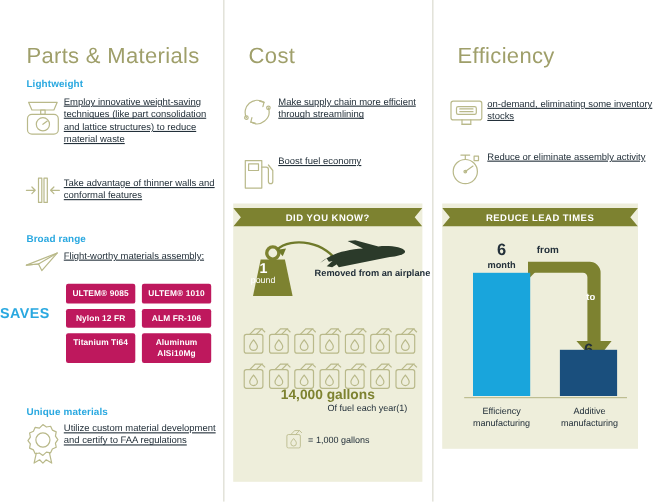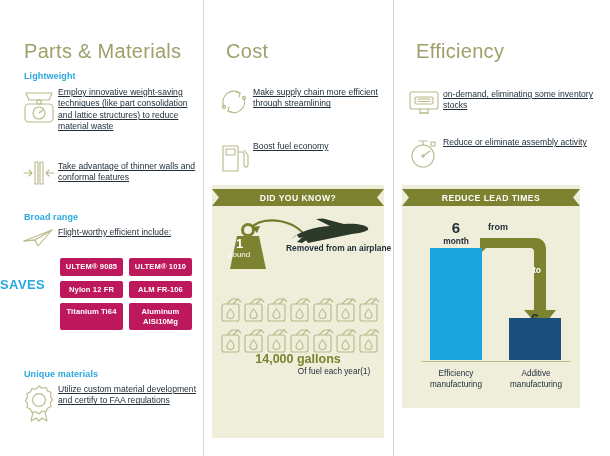--- a/index.html
+++ b/index.html
@@ -145,21 +145,21 @@
     <div class="sub-head" style="top:212px;">Broad range</div>
 
     <div class="bullet" style="left:20px;top:226px;width:178px;">
       <span class="ico">
         <svg width="34" height="24" viewBox="0 0 34 24">
           <path class="ln" d="M2 15 L30 4 L16 20 L13 14 Z"></path>
           <path class="ln" d="M13 14 L30 4"></path>
           <path class="ln" d="M2 15 L13 14"></path>
         </svg>
       </span>
-      <span class="txt">Flight-worthy efficient include:</span>
+      <span class="txt">Flight-worthy materials assembly:</span>
     </div>
 
     <div class="chips">
       <div class="chip">ULTEM® 9085</div>
       <div class="chip">ULTEM® 1010</div>
       <div class="chip">Nylon 12 FR</div>
       <div class="chip">ALM FR-106</div>
       <div class="chip">Titanium Ti64</div>
       <div class="chip">Aluminum AlSi10Mg</div>
     </div>
@@ -322,20 +322,29 @@
           <path class="ln2" d="M3 7 h13 a2 2 0 0 1 2 2 v13 a2 2 0 0 1 -2 2 H3 a2 2 0 0 1 -2 -2 V9 a2 2 0 0 1 2 -2 Z"></path>
           <path class="ln2" d="M6 7 L11 2 h6 l-5 5"></path>
           <path class="ln2" d="M17 2 l3 3"></path>
           <path class="ln2" d="M9.5 12 c-2.5 3 -3.5 4.5 -3.5 6 a3.5 3.5 0 0 0 7 0 c0 -1.5 -1 -3 -3.5 -6 Z"></path>
         </svg></span>
   </div>
 
   <div class="gallons">14,000 gallons</div>
   <div class="gal-sub">Of fuel each year(1)</div>
 
+  <div class="legend">
+    <span><svg width="16" height="18" viewBox="0 0 22 25">
+          <path class="ln2" d="M3 7 h13 a2 2 0 0 1 2 2 v13 a2 2 0 0 1 -2 2 H3 a2 2 0 0 1 -2 -2 V9 a2 2 0 0 1 2 -2 Z"></path>
+          <path class="ln2" d="M6 7 L11 2 h6 l-5 5"></path>
+          <path class="ln2" d="M17 2 l3 3"></path>
+          <path class="ln2" d="M9.5 12 c-2.5 3 -3.5 4.5 -3.5 6 a3.5 3.5 0 0 0 7 0 c0 -1.5 -1 -3 -3.5 -6 Z"></path>
+        </svg></span>
+    <span>= 1,000 gallons</span>
+  </div>
 
   <div class="col col-3">
     <div class="col-head">Efficiency</div>
   </div>
 
   <div class="bullet" style="left:405px;top:88px;width:195px;">
     <span class="ico">
       <svg width="34" height="30" viewBox="0 0 34 30">
         <rect class="ln" x="3" y="4" width="28" height="17" rx="2"></rect>
         <rect class="ln" x="8" y="9" width="18" height="7" rx="1.5"></rect>

